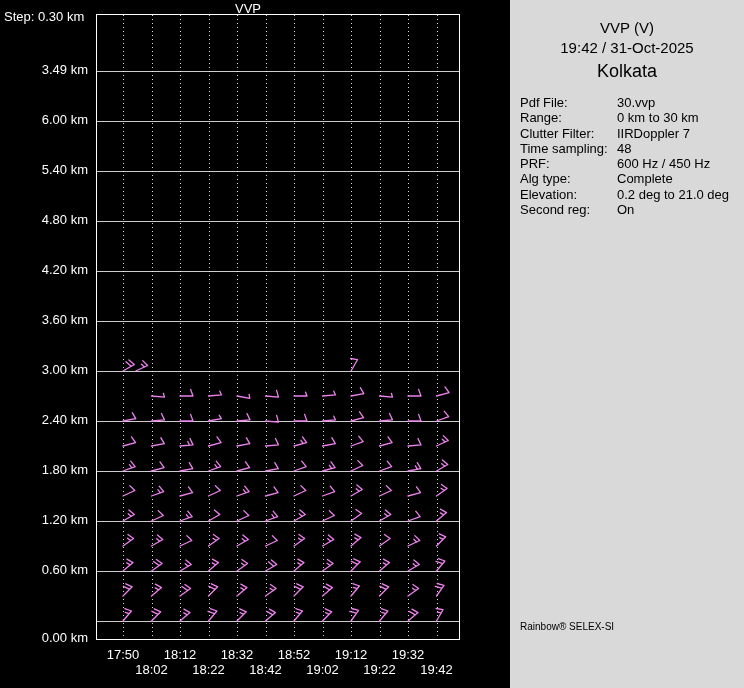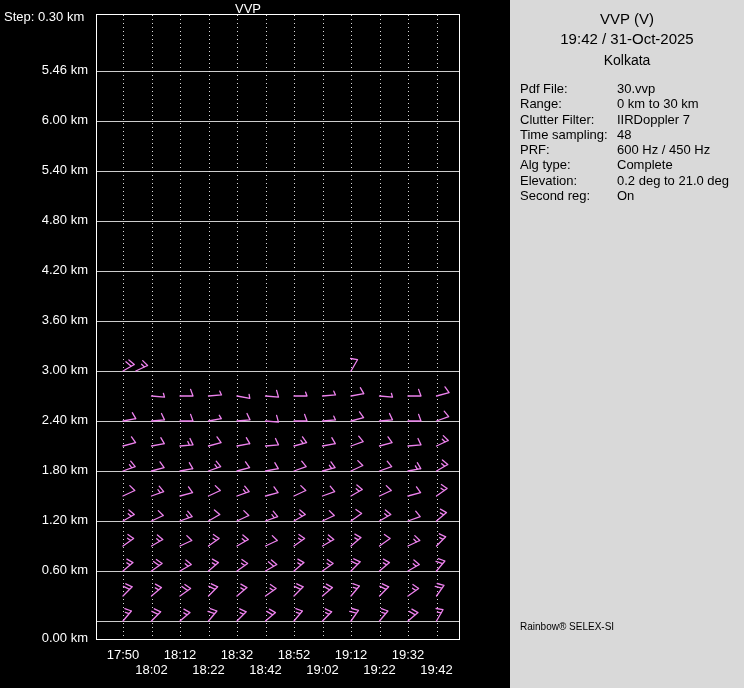--- a/index.html
+++ b/index.html
@@ -18,23 +18,23 @@
   .step-label { left:4px; top:10px; }
   .y-tick { left:0; width:88px; text-align:right; }
   .x-tick { transform:translateX(-50%); }
   #plot-svg { position:absolute; left:0; top:0; }
 
   
   .info-panel {
     position:absolute; left:510px; top:0; width:234px; height:688px;
     background:#d9d9d9; color:#000000;
   }
-  .panel-title { text-align:center; font-size:15px; margin-top:10px; }
+  .panel-title { text-align:center; font-size:15px; margin-top:19px; }
   .panel-datetime { text-align:center; font-size:15px; margin-top:3px; }
-  .panel-site { text-align:center; font-size:14px; margin-top:5px; }
+  .panel-site { text-align:center; font-size:18px; margin-top:5px; }
   .fields { margin:13px 4px 0 10px; font-size:13px; }
   .field-row { display:flex; line-height:15.3px; }
   .field-label { width:97px; flex:none; }
   .field-value { flex:1; }
   .branding { position:absolute; left:10px; top:621px; font-size:10px; }
 </style>
 </head>
 <body style="background: rgb(0, 0, 0);">
 
 <div class="screen">
@@ -185,21 +185,21 @@
         <path d="M294.0,621.0 L302.4,611.0 M302.4,611.0 L295.8,608.6 M300.1,613.7 L296.3,612.4" stroke="#ee82ee" stroke-width="1.3" stroke-linecap="round" fill="none"></path>
         <path d="M322.5,621.0 L331.7,611.8 M331.7,611.8 L325.3,608.8 M329.2,614.3 L325.6,612.6" stroke="#ee82ee" stroke-width="1.3" stroke-linecap="round" fill="none"></path>
         <path d="M351.0,621.0 L358.5,610.4 M358.5,610.4 L351.7,608.5 M356.4,613.2 L349.7,611.4" stroke="#ee82ee" stroke-width="1.3" stroke-linecap="round" fill="none"></path>
         <path d="M379.5,621.0 L387.9,611.0 M387.9,611.0 L381.3,608.6 M385.6,613.7 L381.8,612.4" stroke="#ee82ee" stroke-width="1.3" stroke-linecap="round" fill="none"></path>
         <path d="M408.0,621.0 L418.0,612.6 M418.0,612.6 L411.9,609.1 M415.3,614.9 L409.2,611.4" stroke="#ee82ee" stroke-width="1.3" stroke-linecap="round" fill="none"></path>
         <path d="M436.5,621.0 L443.0,609.7 M443.0,609.7 L436.1,608.5 M441.3,612.8 L437.3,612.1" stroke="#ee82ee" stroke-width="1.3" stroke-linecap="round" fill="none"></path>
       </svg>
     <span class="plot-label plot-title">VVP</span>
     <span class="plot-label step-label">Step: 0.30 km</span>
     <div id="y-axis">
-        <span class="plot-label y-tick" style="top: 63px;">5.46 km</span>
+        <span class="plot-label y-tick" style="top: 63px;">3.49 km</span>
         <span class="plot-label y-tick" style="top: 113px;">6.00 km</span>
         <span class="plot-label y-tick" style="top: 163px;">5.40 km</span>
         <span class="plot-label y-tick" style="top: 213px;">4.80 km</span>
         <span class="plot-label y-tick" style="top: 263px;">4.20 km</span>
         <span class="plot-label y-tick" style="top: 313px;">3.60 km</span>
         <span class="plot-label y-tick" style="top: 363px;">3.00 km</span>
         <span class="plot-label y-tick" style="top: 413px;">2.40 km</span>
         <span class="plot-label y-tick" style="top: 463px;">1.80 km</span>
         <span class="plot-label y-tick" style="top: 513px;">1.20 km</span>
         <span class="plot-label y-tick" style="top: 563px;">0.60 km</span>

